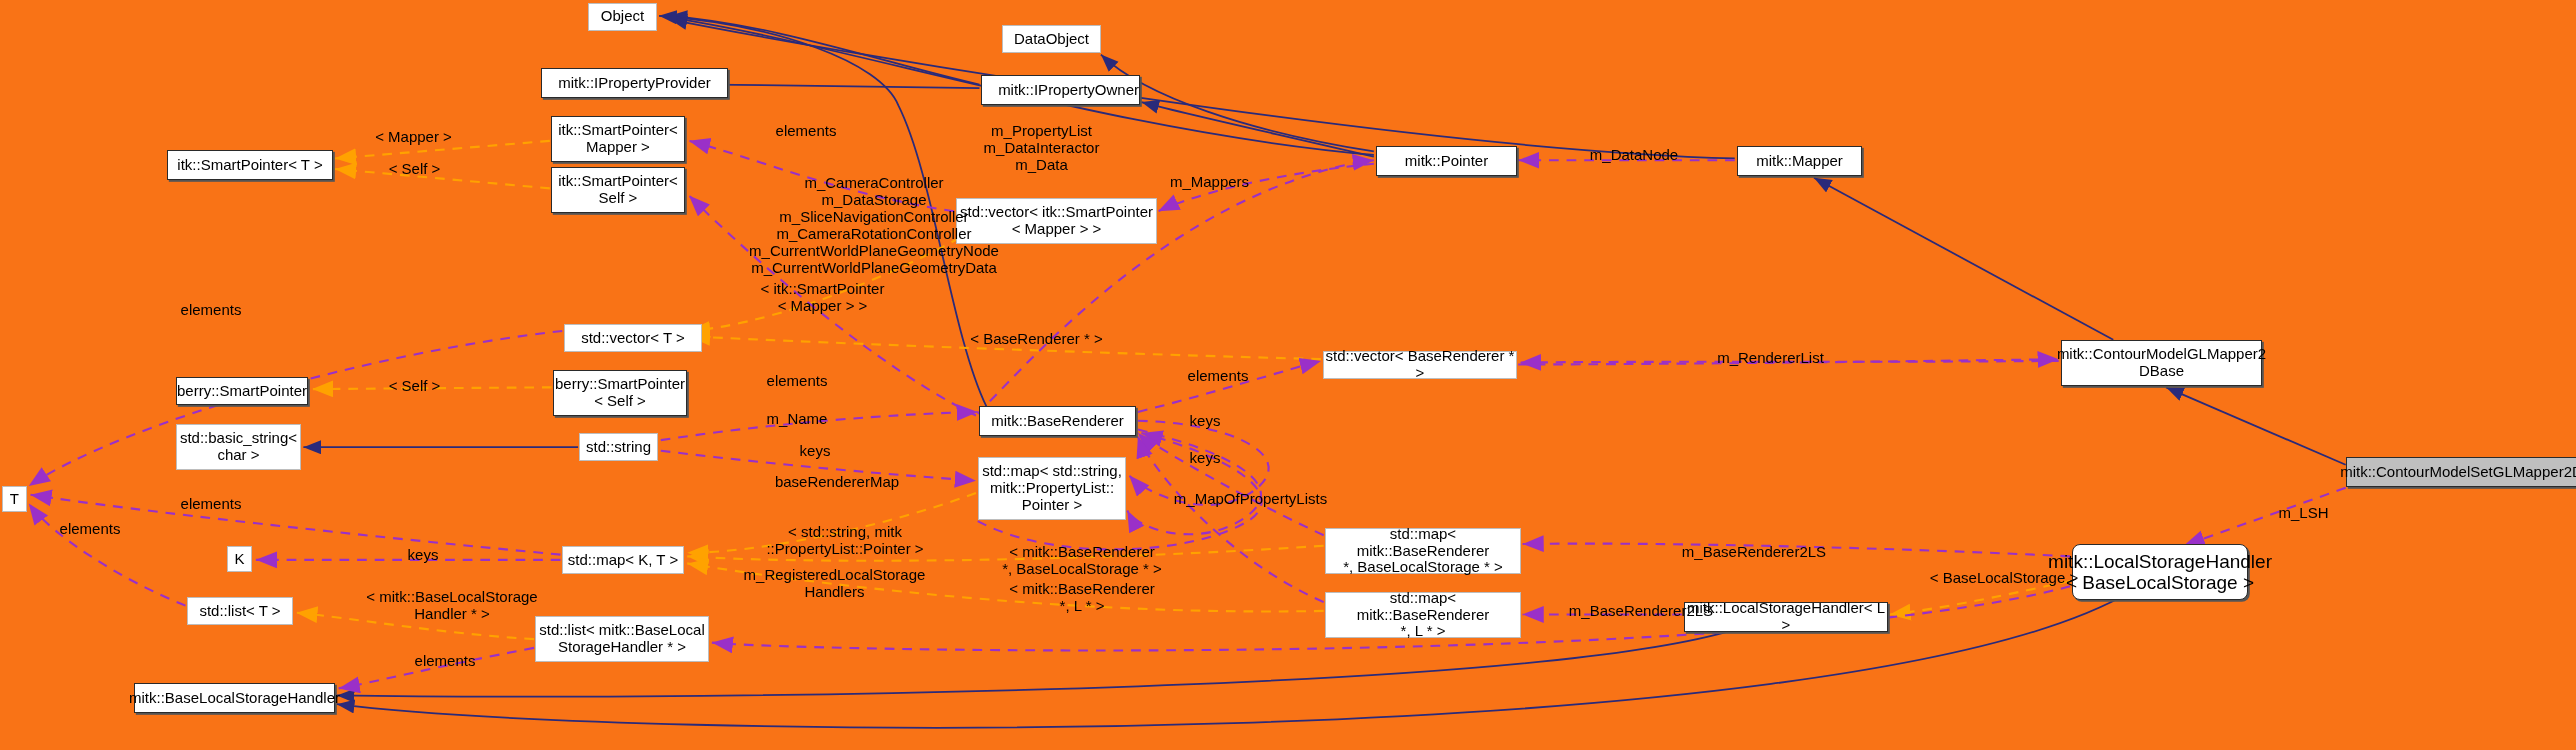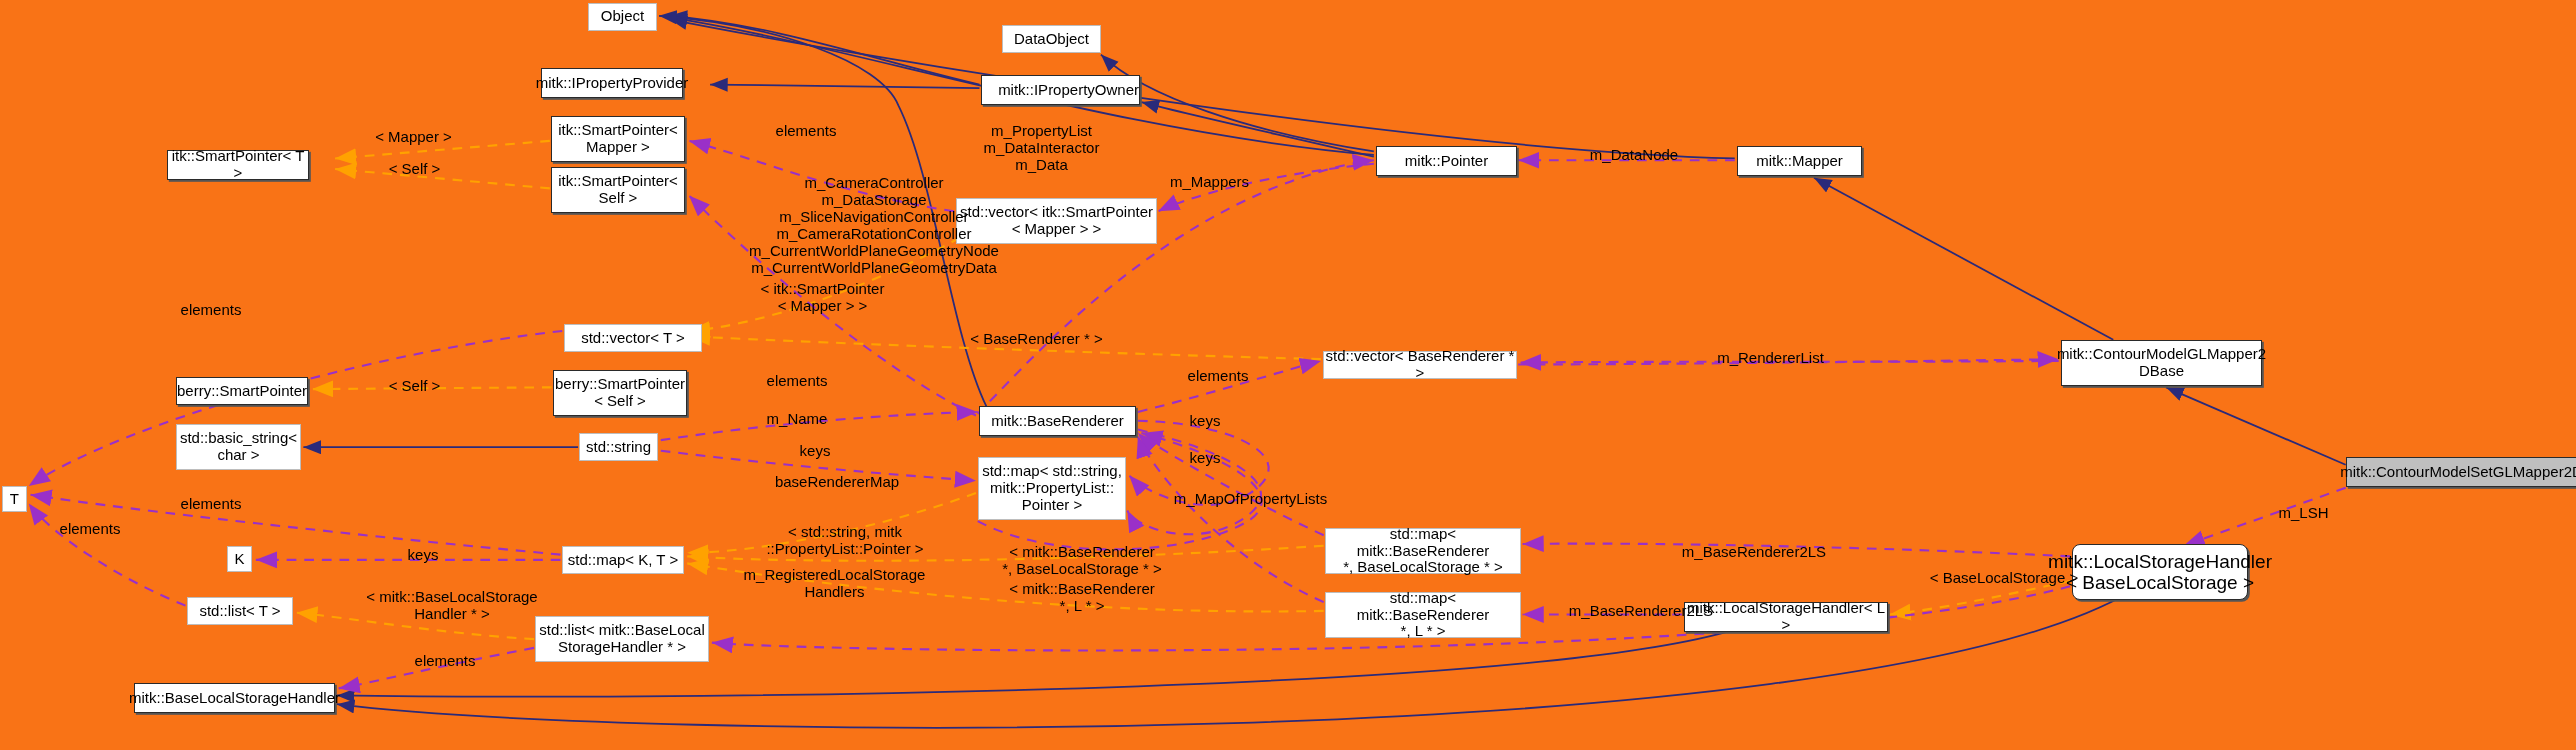--- a/index.html
+++ b/index.html
@@ -81,31 +81,31 @@
         <path d="M 2351 666 C 2000 760 900 740 808 730" fill="none" stroke="#9a30c8" stroke-width="2.4" stroke-dasharray="11,9" marker-end="url(#arr-use)" id="e-lshbls-listblsh"></path>
       </g>
   </svg>
   <div id="node-layer">
       <div class="node n-light" style="left: 588px; top: 2.6px; width: 69px; height: 28px; font-size: 15px;">
         <span>Object</span>
       </div>
       <div class="node n-light" style="left: 1002px; top: 25px; width: 99px; height: 28px; font-size: 15px;">
         <span>DataObject</span>
       </div>
-      <div class="node n-solid" style="left: 541px; top: 68px; width: 142px; height: 30px; font-size: 15px;">
+      <div class="node n-solid" style="left: 541px; top: 68px; width: 187px; height: 30px; font-size: 15px;">
         <span>mitk::IPropertyProvider</span>
       </div>
       <div class="node n-solid" style="left: 981px; top: 75px; width: 159px; height: 30px; font-size: 15px; justify-content: flex-end;">
         <span>mitk::IPropertyOwner</span>
       </div>
       <div class="node n-solid" style="left: 551px; top: 116px; width: 134px; height: 46px; font-size: 15px;">
         <span>itk::SmartPointer&lt;
 Mapper &gt;</span>
       </div>
-      <div class="node n-solid" style="left: 167px; top: 150px; width: 142px; height: 30px; font-size: 15px;">
+      <div class="node n-solid" style="left: 167px; top: 150px; width: 166px; height: 30px; font-size: 15px;">
         <span>itk::SmartPointer&lt; T &gt;</span>
       </div>
       <div class="node n-solid" style="left: 551px; top: 167px; width: 134px; height: 46px; font-size: 15px;">
         <span>itk::SmartPointer&lt;
 Self &gt;</span>
       </div>
       <div class="node n-solid" style="left: 1376px; top: 146px; width: 141px; height: 30px; font-size: 15px;">
         <span>mitk::Pointer</span>
       </div>
       <div class="node n-solid" style="left: 1737px; top: 146px; width: 125px; height: 30px; font-size: 15px;">

